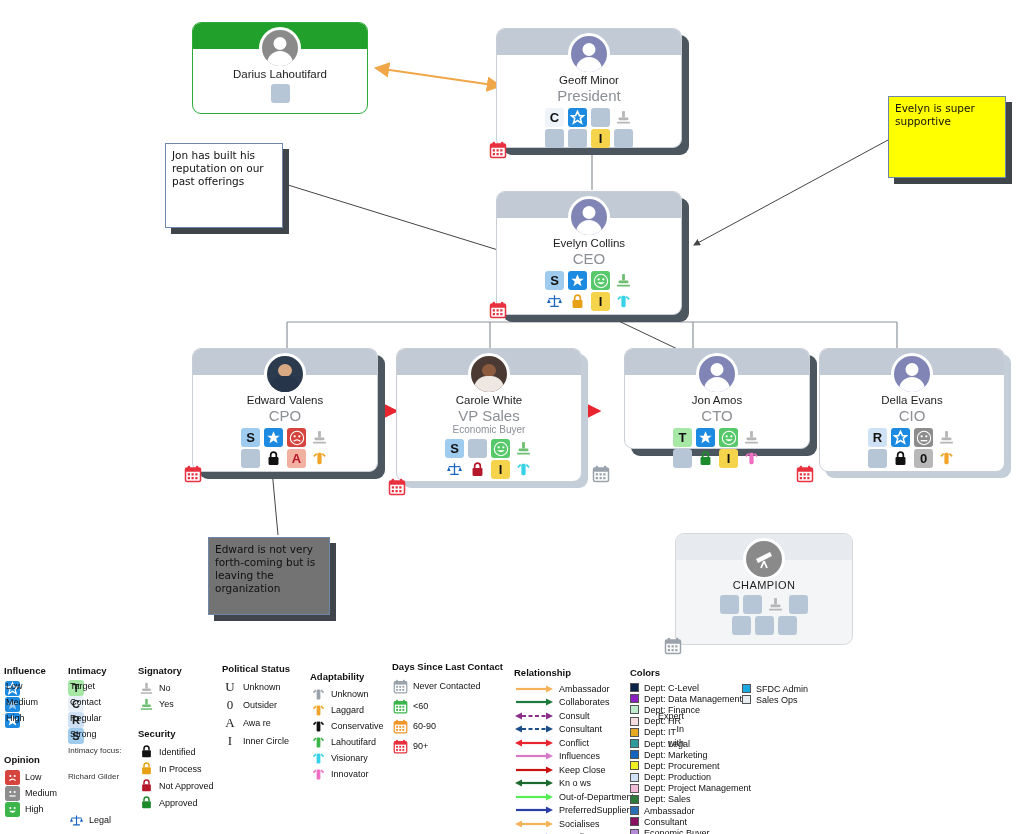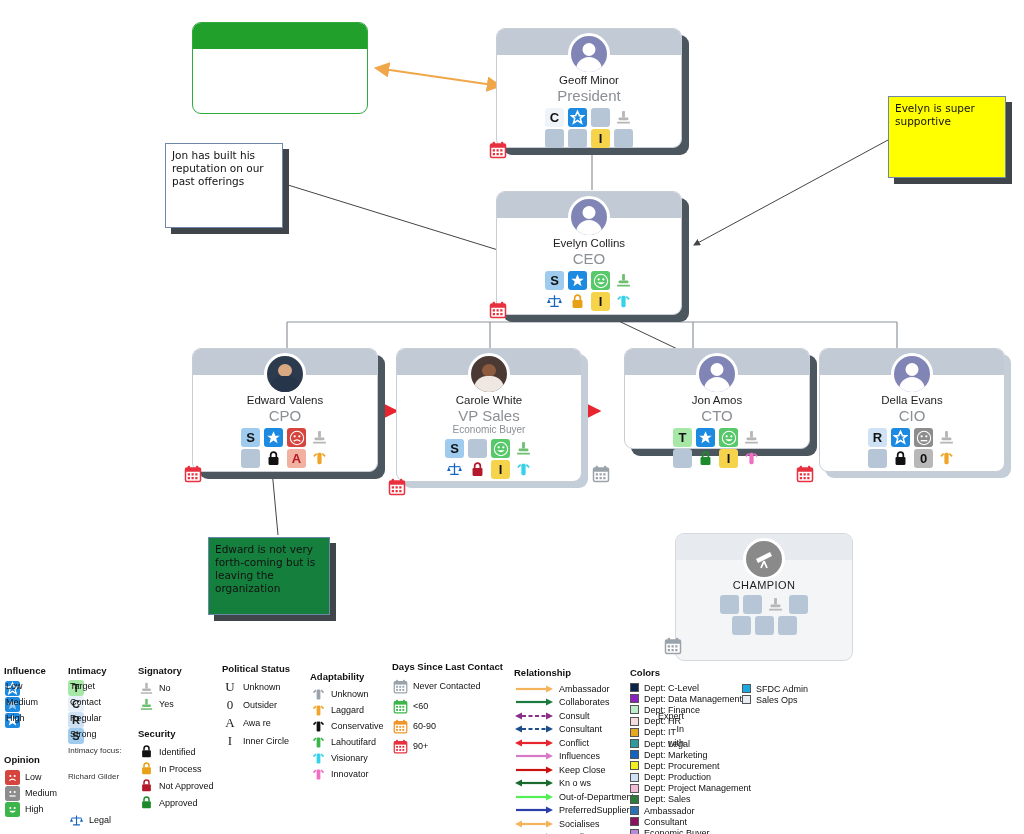--- a/index.html
+++ b/index.html
@@ -73,21 +73,21 @@
 
   
   .note {
     position:absolute; border:1px solid #6d87a8;
     box-shadow:6px 6px 0 0 #3f454b;
     font-size:10.5px; line-height:13px; padding:5px 6px; color:#111;
     font-family:"DejaVu Sans", sans-serif;
   }
   .note.white  { background:#ffffff; }
   .note.yellow { background:#ffff00; }
-  .note.peach  { background:#15803d; }
+  .note.peach  { background:#737373; }
 
   
   .legend { position:absolute; left:0; top:660px; width:1024px; height:174px; font-size:9px; }
   .lcol { position:absolute; }
   .lhead { font-weight:bold; font-size:9.5px; color:#111; margin-bottom:4px; }
   .lrow { display:flex; align-items:center; gap:5px; height:16px; }
   .lrow .lab { font-size:9px; color:#111; white-space:nowrap; }
   .sw { width:9px; height:9px; border:1px solid #555; flex:none; }
   .mini { width:16px; height:16px; display:flex; align-items:center; justify-content:center; flex:none; font-size:12px; }
   .minibox { width:16px; height:16px; border-radius:3px; display:flex; align-items:center; justify-content:center;
@@ -137,20 +137,32 @@
 
     <line x1="278" y1="535" x2="272" y2="470" stroke="#444" stroke-width="1" marker-end="url(#ah-grey)"></line>
 
     <line x1="373" y1="411" x2="396" y2="411" stroke="#e8252f" stroke-width="2.4" marker-end="url(#ah-red)"></line>
     <line x1="576" y1="411" x2="599" y2="411" stroke="#e8252f" stroke-width="2.4" marker-end="url(#ah-red)"></line>
     <line x1="780" y1="411" x2="803" y2="411" stroke="#e8252f" stroke-width="2.4" marker-end="url(#ah-red)"></line>
   </svg>
 
   <div class="card green" style="left:192px; top:22px; width:176px; height:92px;">
     <div class="band"></div>
+    <div class="body">
+      <div class="avatar grey">
+        <div class="head"></div>
+          <div class="torso"></div>
+      </div>
+      <div class="pname">Darius Lahoutifard</div>
+      <div class="icons">
+        <div class="irow">
+            <div class="ic blank"></div>
+          </div>
+      </div>
+    </div>
   </div>
 
   <div class="card" style="left:496px; top:28px; width:186px; height:120px;">
     <div class="band"></div>
     <div class="body">
       <div class="avatar">
         <div class="head"></div>
           <div class="torso"></div>
       </div>
       <div class="pname">Geoff Minor</div>
@@ -451,21 +463,21 @@
             <svg viewBox="0 0 24 24" width="17" height="17">
                 <rect x="9" y="4" width="6" height="16" rx="2" fill="#f0a52a"></rect>
                 <path d="M8 5 L4 9 M16 5 L20 9" stroke="#f0a52a" stroke-width="2.4"></path>
               </svg>
           </div>
         </div>
       </div>
     </div>
   </div>
 
-  <div class="card champ" style="left:675px; top:533px; width:178px; height:128px;">
+  <div class="card champ" style="left:675px; top:533px; width:178px; height:112px;">
     <div class="band"></div>
     <div class="body">
       <div class="avatar grey">
         <div class="tele">
           <svg viewBox="0 0 24 24" width="24" height="24">
               <path d="M4 12 L18 5 l2 4 L6 16 z" fill="#fff"></path>
               <path d="M12 14 L9 21 M12 14 L15 21" stroke="#fff" stroke-width="1.8"></path>
             </svg>
         </div>
       </div>

